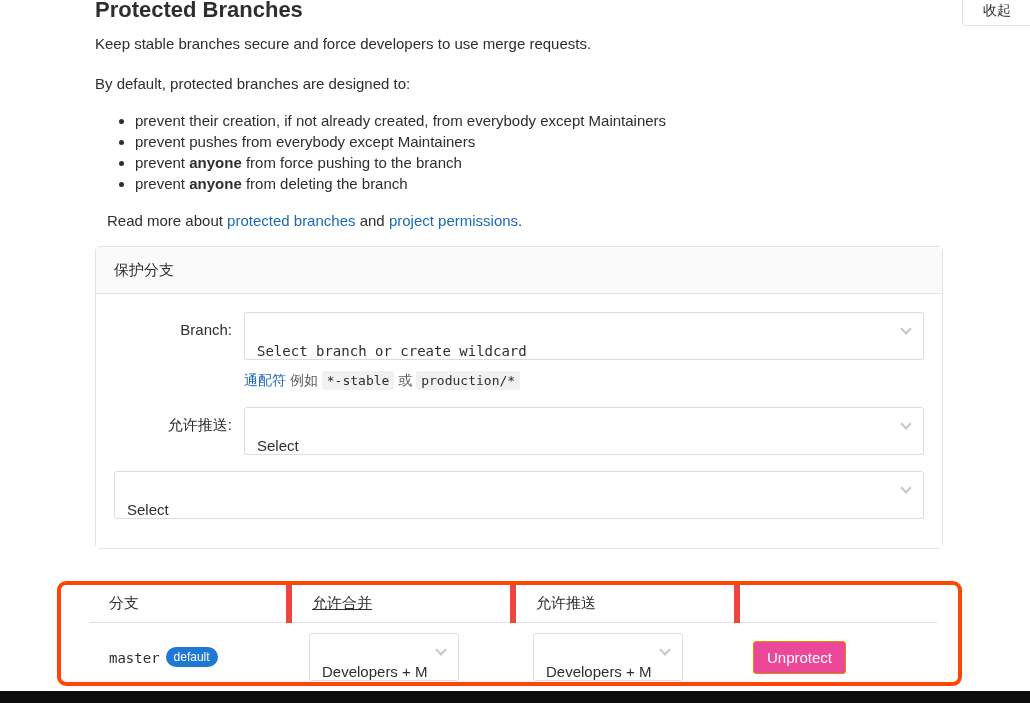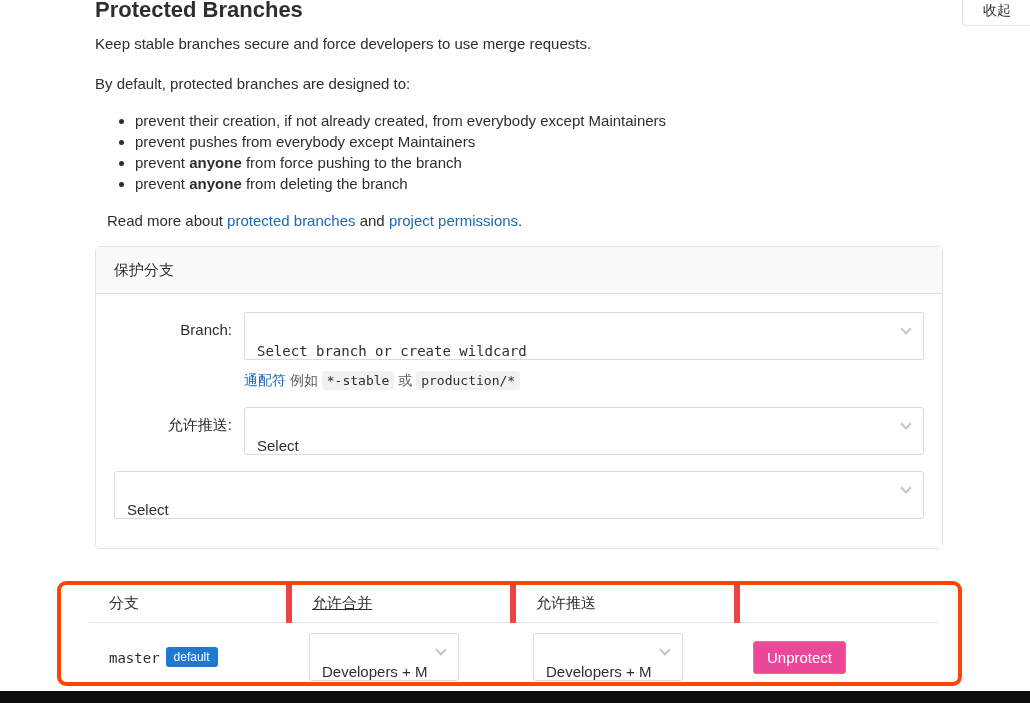--- a/index.html
+++ b/index.html
@@ -75,21 +75,21 @@
     font-weight:400; text-align:left; padding:10px 20px; line-height:19px;
     border-bottom:1px solid #e1e1e1; border-right:6px solid #ef4444; color:#2e2e2e;
   }
   table.branches-table th:last-child { border-right:none; }
   table.branches-table td {
     padding:10px 20px; border-bottom:1px solid #f0f0f0; vertical-align:middle;
   }
   .branch-name { font-family:"DejaVu Sans Mono", monospace; font-size:14px; }
   .default-badge {
     display:inline-block; background:#1f78d1; color:#fff; font-size:12px;
-    border-radius:3px; padding:3px 8px; margin-left:6px; line-height:14px; vertical-align:2px;
+    border-radius:10px; padding:3px 8px; margin-left:6px; line-height:14px; vertical-align:2px;
   }
   .select.small { width:150px; }
   .unprotect-btn {
     background:#ec4899; border:1px solid #e78a00; border-radius:3px; color:#fff;
     font-family:"Liberation Sans", sans-serif; font-size:15px; padding:7px 13px; cursor:pointer;
   }
 
   
   .bottom-bar { position:absolute; left:0; top:691px; width:1030px; height:12px; background:#0d0d0d; }
 </style>

